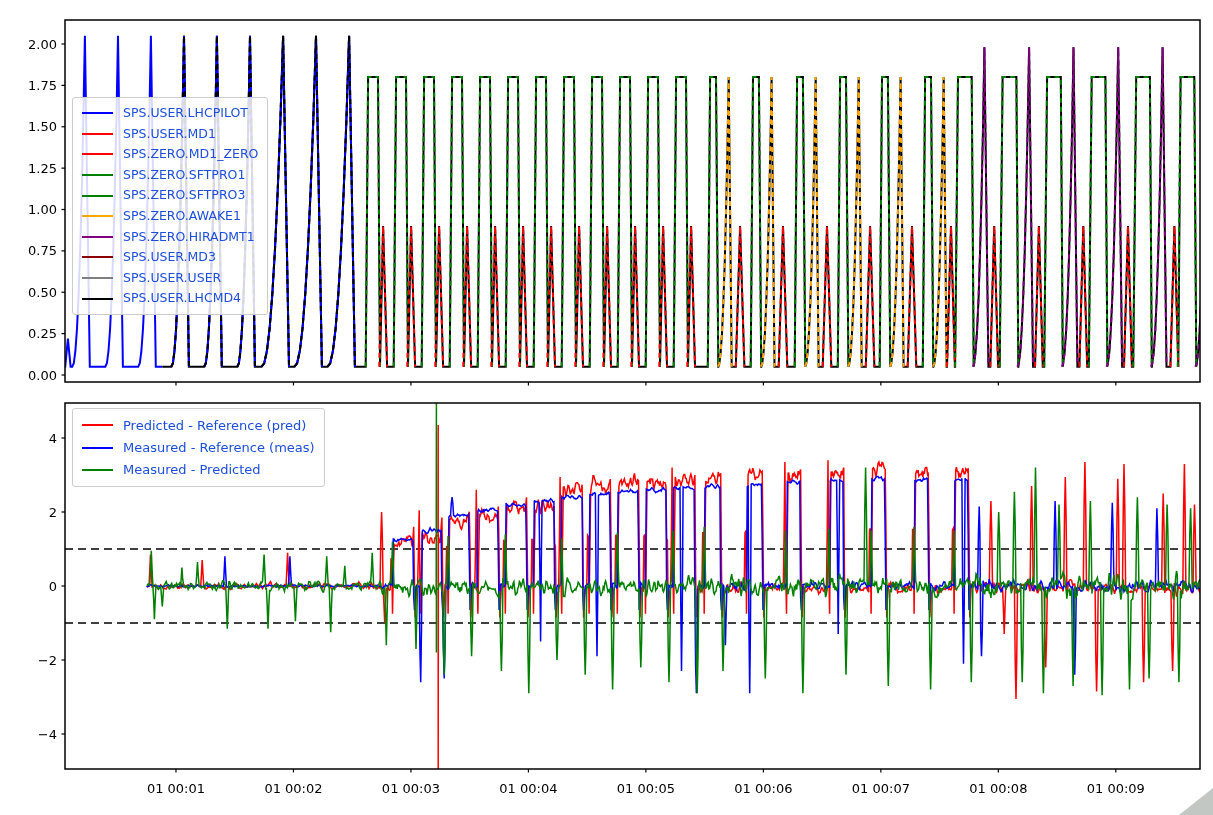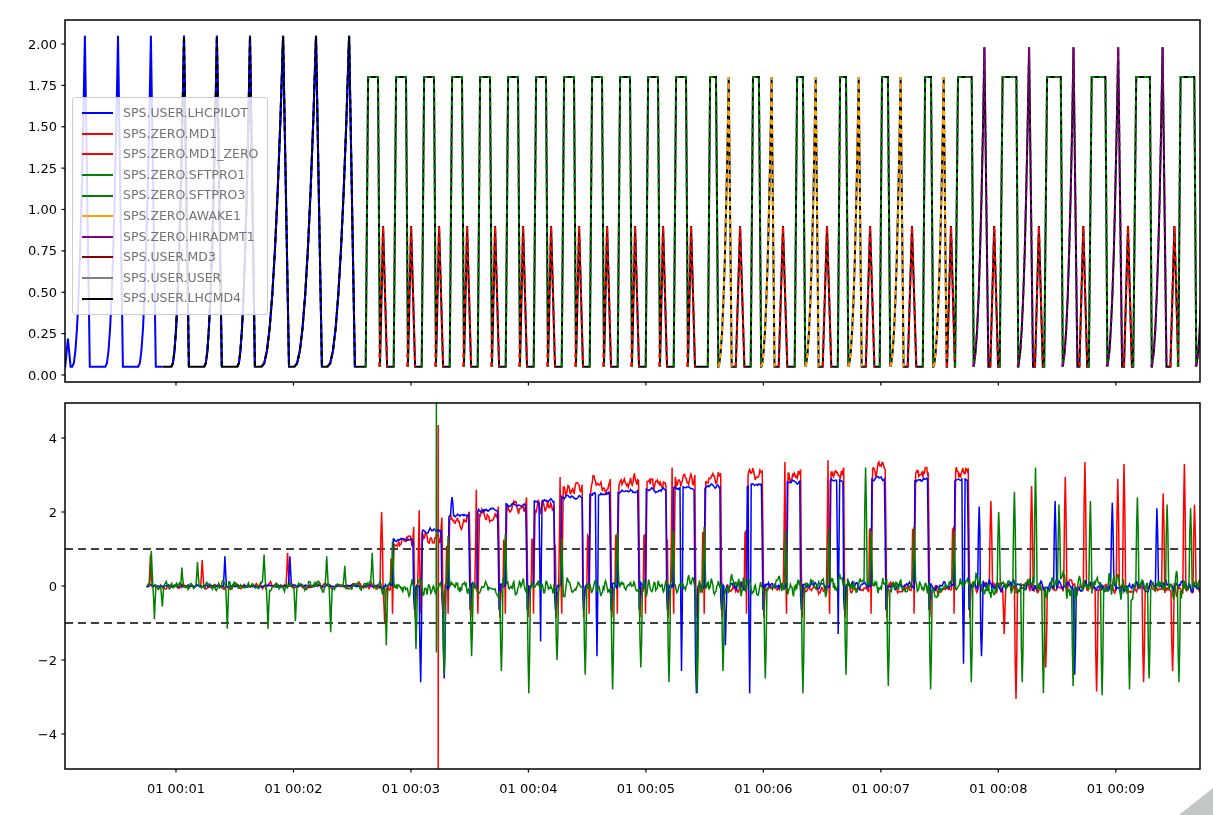--- a/index.html
+++ b/index.html
@@ -4,21 +4,21 @@
 <style>
   html,body{margin:0;padding:0;background:#fff;}
   .fig{position:relative;width:1213px;height:815px;background:#ffffff;
        font-family:"DejaVu Sans","Liberation Sans",sans-serif;overflow:hidden;}
   .fig svg{position:absolute;left:0;top:0;}
   .legend{position:absolute;background:rgba(255,255,255,0.85);border:1px solid #cccccc;
           border-radius:3px;padding:5px 9px;z-index:5;}
   .lrow{display:flex;align-items:center;height:20.6px;}
   #legend-bot .lrow{height:22.4px;}
   .lline{display:inline-block;width:31px;height:0;border-top:2px solid #000;margin-right:10px;flex:0 0 auto;}
-  .ltext{font-size:12.5px;color:#737373;white-space:nowrap;line-height:1;}
+  .ltext{font-size:12.5px;color:#1d4ed8;white-space:nowrap;line-height:1;}
   #legend-bot .ltext{font-size:13px;}
   .grip{position:absolute;right:0;bottom:0;width:0;height:0;
         border-left:34px solid transparent;border-bottom:27px solid #c3c7c4;z-index:6;}
   text{fill:#000;}
 </style>
 </head>
 <body>
 
 <div class="fig">
   <svg id="plot-svg" width="1213" height="815">
@@ -170,21 +170,21 @@
       <line x1="61.5" x2="65" y1="734" y2="734" stroke="#000" stroke-width="1.2"></line>
       <text x="57" y="738.5" text-anchor="end" font-size="13">−4</text>
     </svg>
   <div class="legend" id="legend-top" style="left:72px;top:97px;">
       <div class="lrow">
         <span class="lline" style="border-top-color: rgb(0, 0, 255);"></span>
         <span class="ltext">SPS.USER.LHCPILOT</span>
       </div>
       <div class="lrow">
         <span class="lline" style="border-top-color: rgb(255, 0, 0);"></span>
-        <span class="ltext">SPS.ZERO.MD1</span>
+        <span class="ltext">SPS.USER.MD1</span>
       </div>
       <div class="lrow">
         <span class="lline" style="border-top-color: rgb(255, 0, 0);"></span>
         <span class="ltext">SPS.ZERO.MD1_ZERO</span>
       </div>
       <div class="lrow">
         <span class="lline" style="border-top-color: rgb(0, 128, 0);"></span>
         <span class="ltext">SPS.ZERO.SFTPRO1</span>
       </div>
       <div class="lrow">
@@ -203,16 +203,30 @@
         <span class="lline" style="border-top-color: rgb(139, 0, 0);"></span>
         <span class="ltext">SPS.USER.MD3</span>
       </div>
       <div class="lrow">
         <span class="lline" style="border-top-color: rgb(128, 128, 128);"></span>
         <span class="ltext">SPS.USER.USER</span>
       </div>
       <div class="lrow">
         <span class="lline" style="border-top-color: rgb(0, 0, 0);"></span>
         <span class="ltext">SPS.USER.LHCMD4</span>
+      </div>
+    </div>
+  <div class="legend" id="legend-bot" style="left:72px;top:408px;">
+      <div class="lrow">
+        <span class="lline" style="border-top-color: rgb(255, 0, 0);"></span>
+        <span class="ltext">Predicted - Reference (pred)</span>
+      </div>
+      <div class="lrow">
+        <span class="lline" style="border-top-color: rgb(0, 0, 255);"></span>
+        <span class="ltext">Measured - Reference (meas)</span>
+      </div>
+      <div class="lrow">
+        <span class="lline" style="border-top-color: rgb(0, 128, 0);"></span>
+        <span class="ltext">Measured - Predicted</span>
       </div>
     </div>
   <div class="grip"></div>
 </div>
 
 </body></html>

